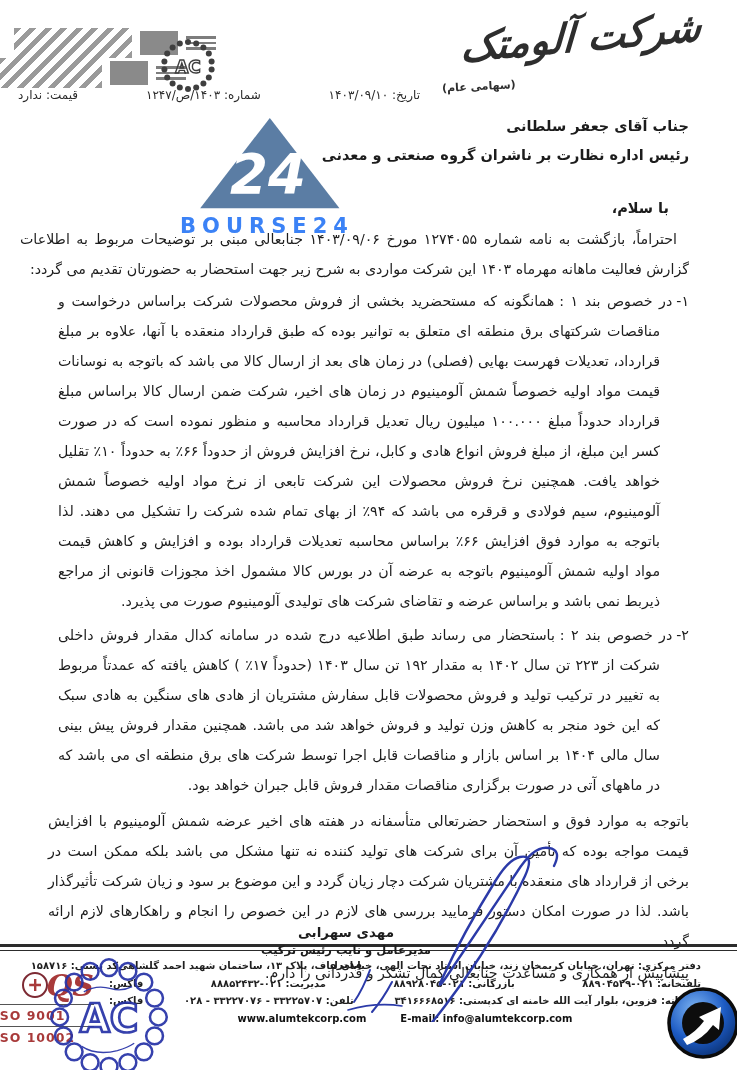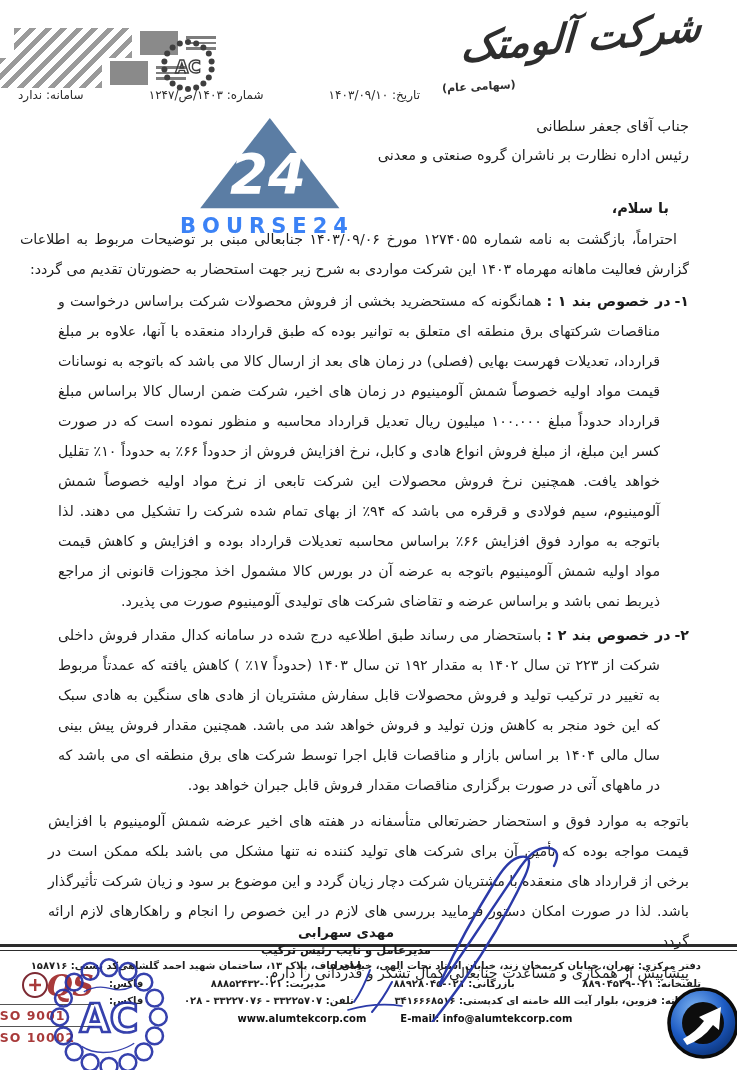--- a/index.html
+++ b/index.html
@@ -28,26 +28,26 @@
   .bc-stripes { width:118px; height:30px;
     background:repeating-linear-gradient(135deg,#9a9a9a 0 5px, transparent 5px 11px); }
   .ac-top-logo { position:absolute; left:158px; top:36px; }
   .hfields {
     position:absolute; left:18px; top:88px; width:402px;
     display:flex; justify-content:space-between; font-size:12px; color:#2a2a2a;
   }
   .ltrnum { direction:ltr; unicode-bidi:bidi-override; display:inline-block; }
   .ltr { direction:ltr; unicode-bidi:embed; display:inline-block; }
   
-  .recipient { margin:4px 48px 0 0; font-weight:normal; font-size:14.5px; line-height:29px; }
+  .recipient { margin:4px 48px 0 0; font-weight:bold; font-size:14.5px; line-height:29px; }
   .salam { margin:30px 68px 0 0; font-weight:bold; font-size:14.5px; }
   .para { margin:6px 48px 0 48px; font-size:14.2px; line-height:30px; text-align:justify; }
   .para.intro { text-indent:12px; margin-top:8px;margin-left:20px; }
   .item { margin:2px 77px 4px 58px; font-size:14.2px; line-height:30px; text-align:justify; text-indent:-29px; }
-  .item .mark, .item .lbl { font-weight:bold; }
+  .item .mark, .item .lbl { font-weight:normal; }
   .item .lbl { margin-left:5px; }
   .item .mark { margin-left:4px; }
   .thanks { margin:2px 48px 0 48px; font-size:14.2px; line-height:30px; }
   
   .wm { position:absolute; left:178px; top:116px; width:178px; text-align:center; z-index:0; }
   .wm-word { font-size:21px; font-weight:bold; color:#3b82f6; letter-spacing:6px; margin-top:-2px;
     font-family:"DejaVu Sans", sans-serif; direction:ltr; }
   .content-layer { position:relative; z-index:1; }
   
   .sig-block { position:absolute; left:248px; top:886px; width:196px; text-align:center; z-index:3; }
@@ -132,21 +132,21 @@
     <div class="hfields">
       <span class="hfield">
         <span>تاریخ:</span>
         <span class="ltrnum">۱۴۰۳/۰۹/۱۰</span>
       </span>
       <span class="hfield">
         <span>شماره:</span>
         <span class="ltrnum">۱۲۴۷/ص/۱۴۰۳</span>
       </span>
       <span class="hfield">
-        <span>سامانه:</span>
+        <span>قیمت:</span>
         <span>ندارد</span>
       </span>
     </div>
   </div>
 
   <div class="wm">
     <svg width="160" height="96" viewBox="0 0 170 102">
       <path d="M88 2 L162 98 L14 98 Z" fill="#5b7da4"></path>
       <text x="86" y="82" text-anchor="middle" font-size="58" font-weight="bold" font-style="italic" font-family="DejaVu Sans, sans-serif" fill="#ffffff">24</text>
     </svg>

